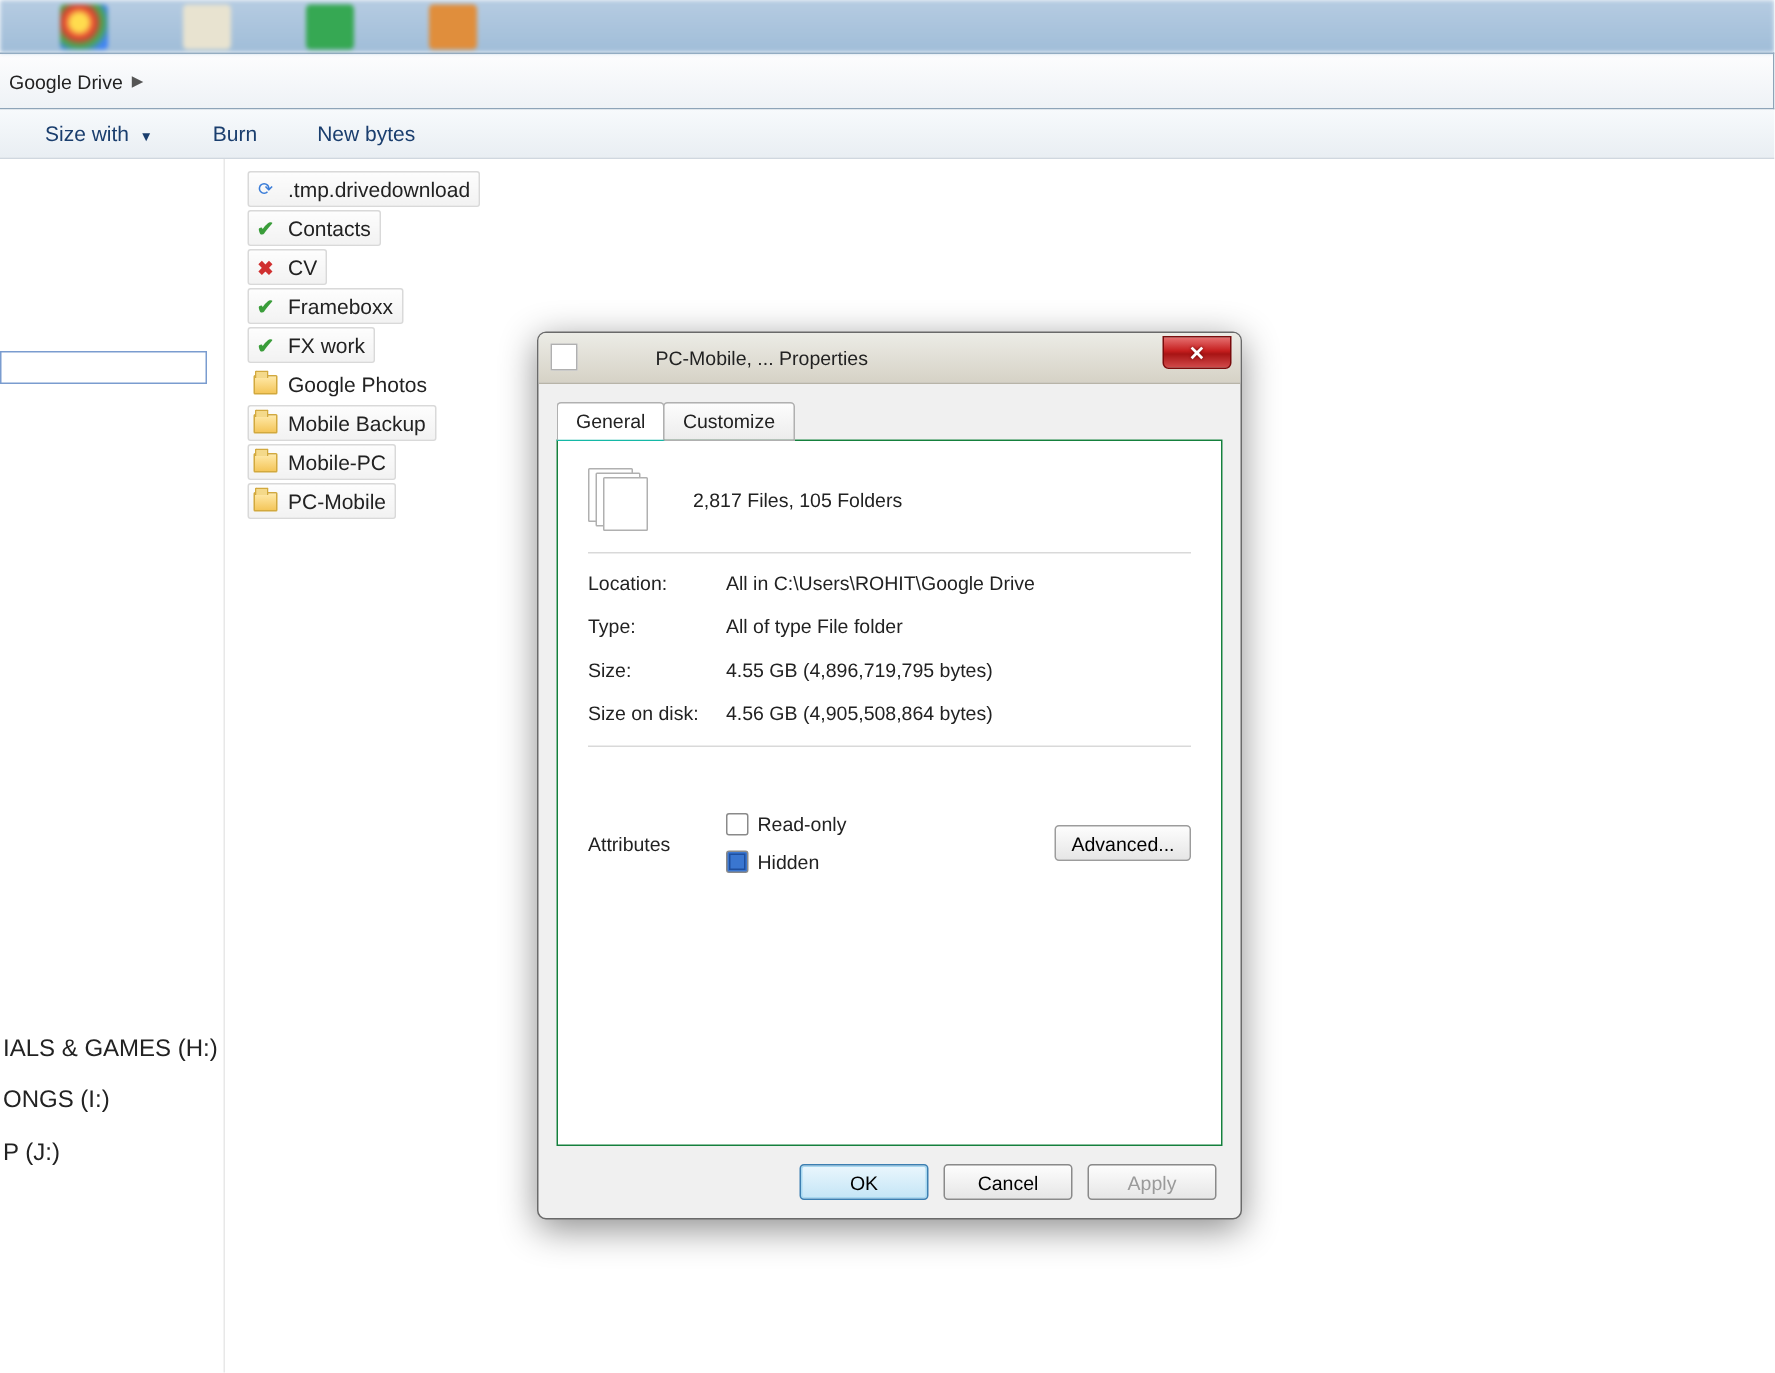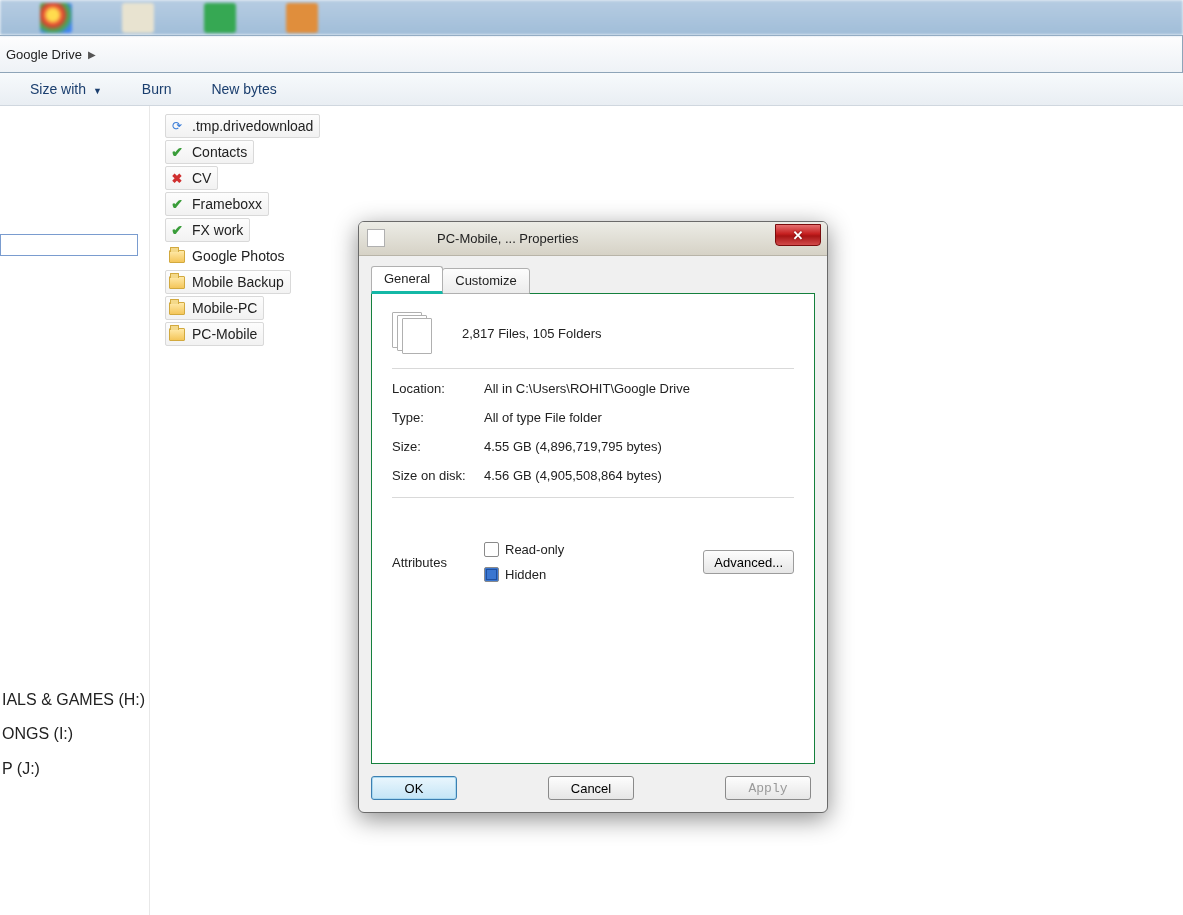--- a/index.html
+++ b/index.html
@@ -192,21 +192,21 @@
     border:1px solid #b0b0b0;
     background: linear-gradient(#fdfdfd,#ececec);
     border-radius:3px 3px 0 0;
     position:relative;
     cursor:default;
     color:#222;
   }
   .tab + .tab { margin-left:-1px; }
   .tab.active {
     background:#fff;
-    border-bottom:3px solid #14b8a6;
+    border-bottom:1px solid #14b8a6;
     z-index:3;
   }
   .tab-panel {
     border:1px solid #15803d;
     background:#fff;
     flex:1;
     margin-top:-1px;
     padding:18px 20px 10px 20px;
     font-size:13px;
     color:#222;
@@ -242,36 +242,36 @@
   .chkbox.filled { background:#3a76d0; }
   .chkbox.filled::after{ content:""; width:9px; height:9px; background:#3a76d0; border:1px solid #1f4f9e; }
   .chkbox.empty::after{ content:""; }
   .adv-btn {
     height:24px; padding:0 10px;
     border:1px solid #9c9c9c; border-radius:3px;
     background:linear-gradient(#fdfdfd,#e6e6e6);
     font-size:13px; cursor:default;
   }
   .dialog-buttons {
-    display:flex; justify-content:space-between;
+    display:flex; justify-content:flex-end;
     gap:10px; padding:12px 4px 12px 0;
   }
   .dbtn {
     width:86px; height:24px;
     border:1px solid #8a8a8a; border-radius:3px;
     background:linear-gradient(#fdfdfd,#e6e6e6);
     font-size:13px; cursor:default;
     display:flex; align-items:center; justify-content:center;
   }
   .dbtn.primary {
     border:1px solid #3c7fb1;
     box-shadow: inset 0 0 0 1px #a8d8f0;
     background:linear-gradient(#eaf6fd,#c4e5f6);
   }
-  .dbtn.disabled { color:#9a9a9a;font-family:Liberation Mono, monospace; }
+  .dbtn.disabled { color:#9a9a9a; }
 </style>
 </head>
 <body>
 
 <div class="taskbar-strip">
   <div class="ticon tc1"></div>
   <div class="ticon tc2"></div>
   <div class="ticon tc3"></div>
   <div class="ticon tc4"></div>
 </div>

